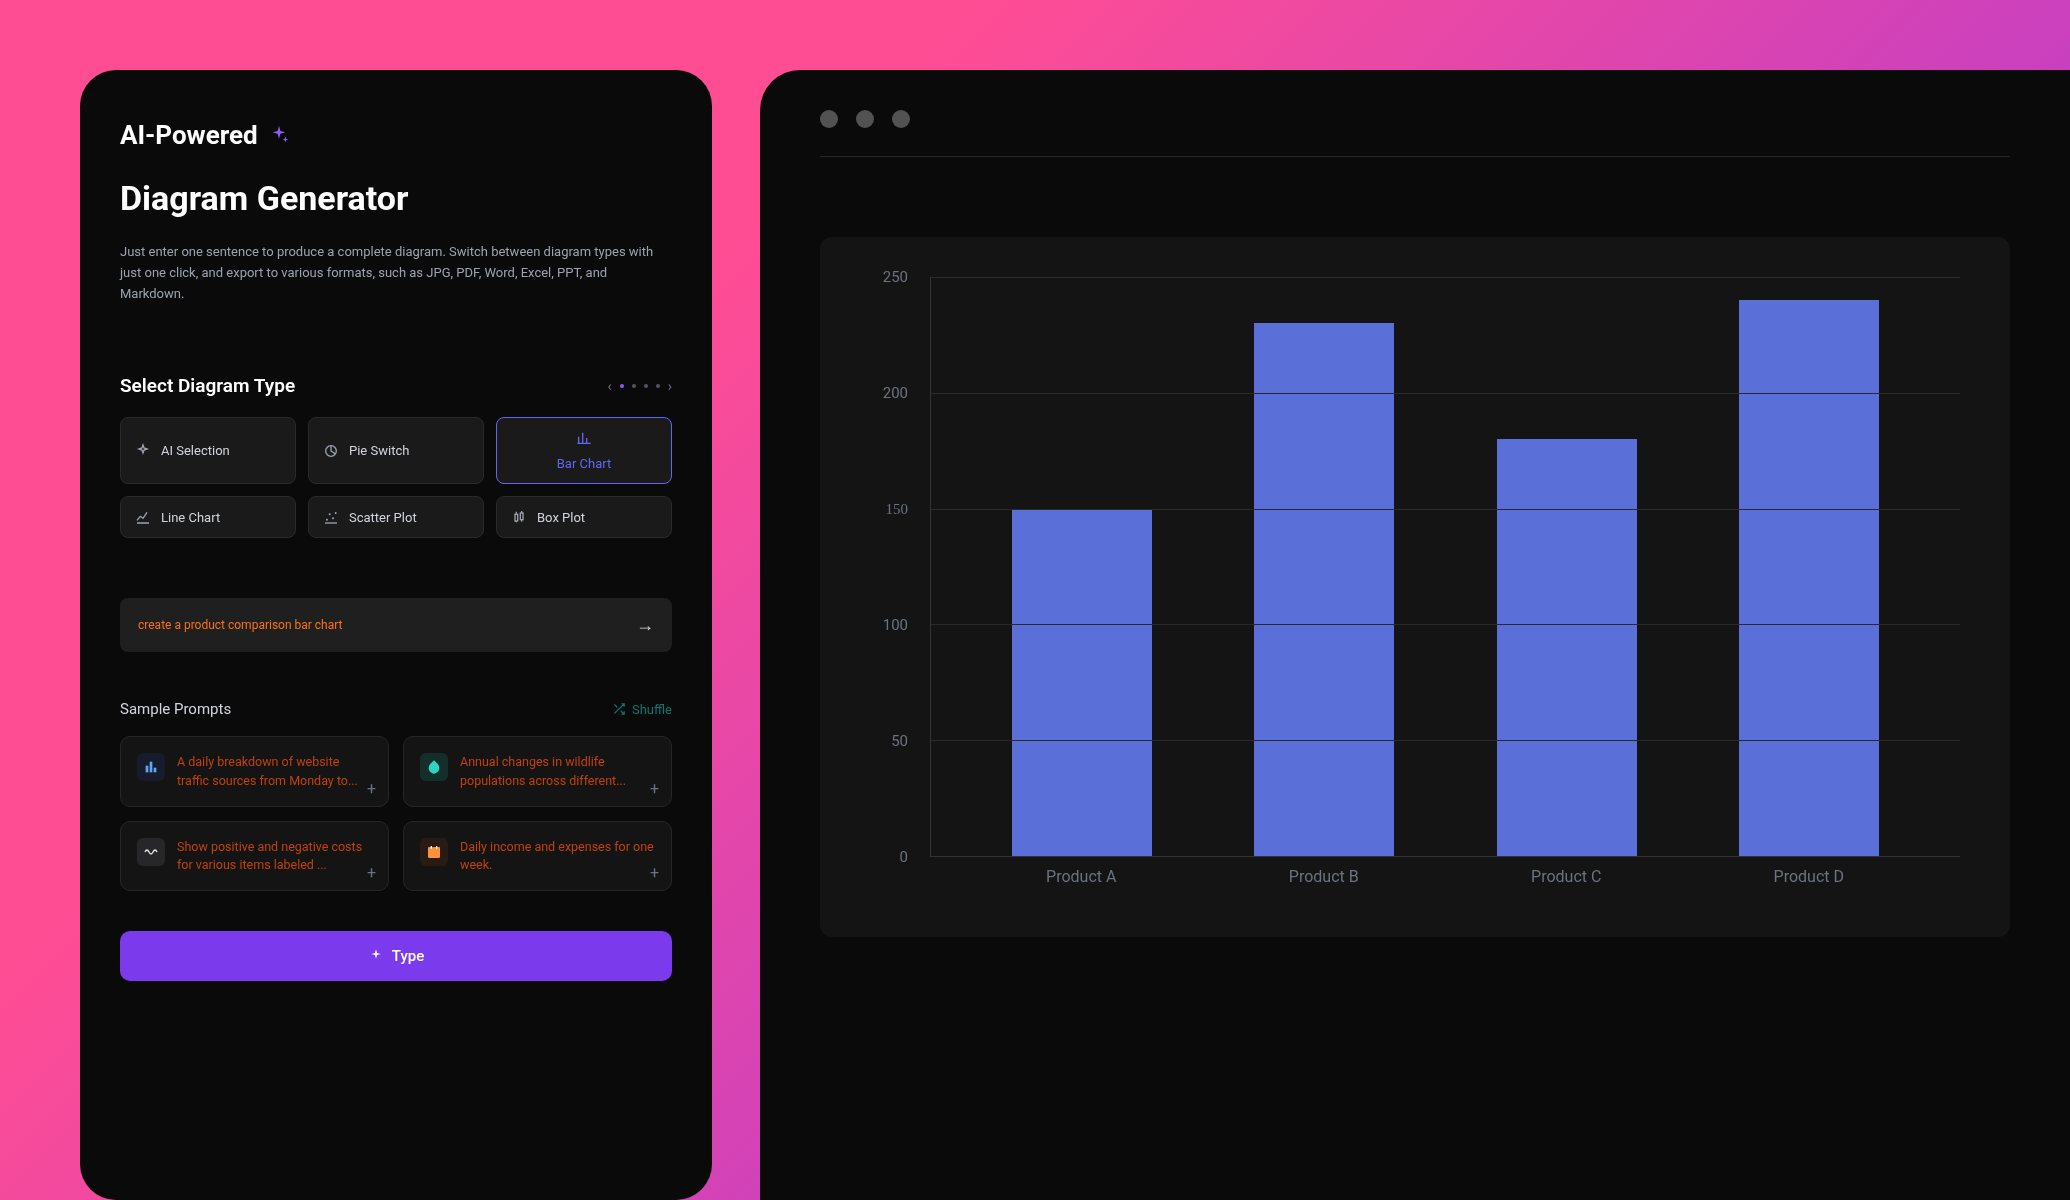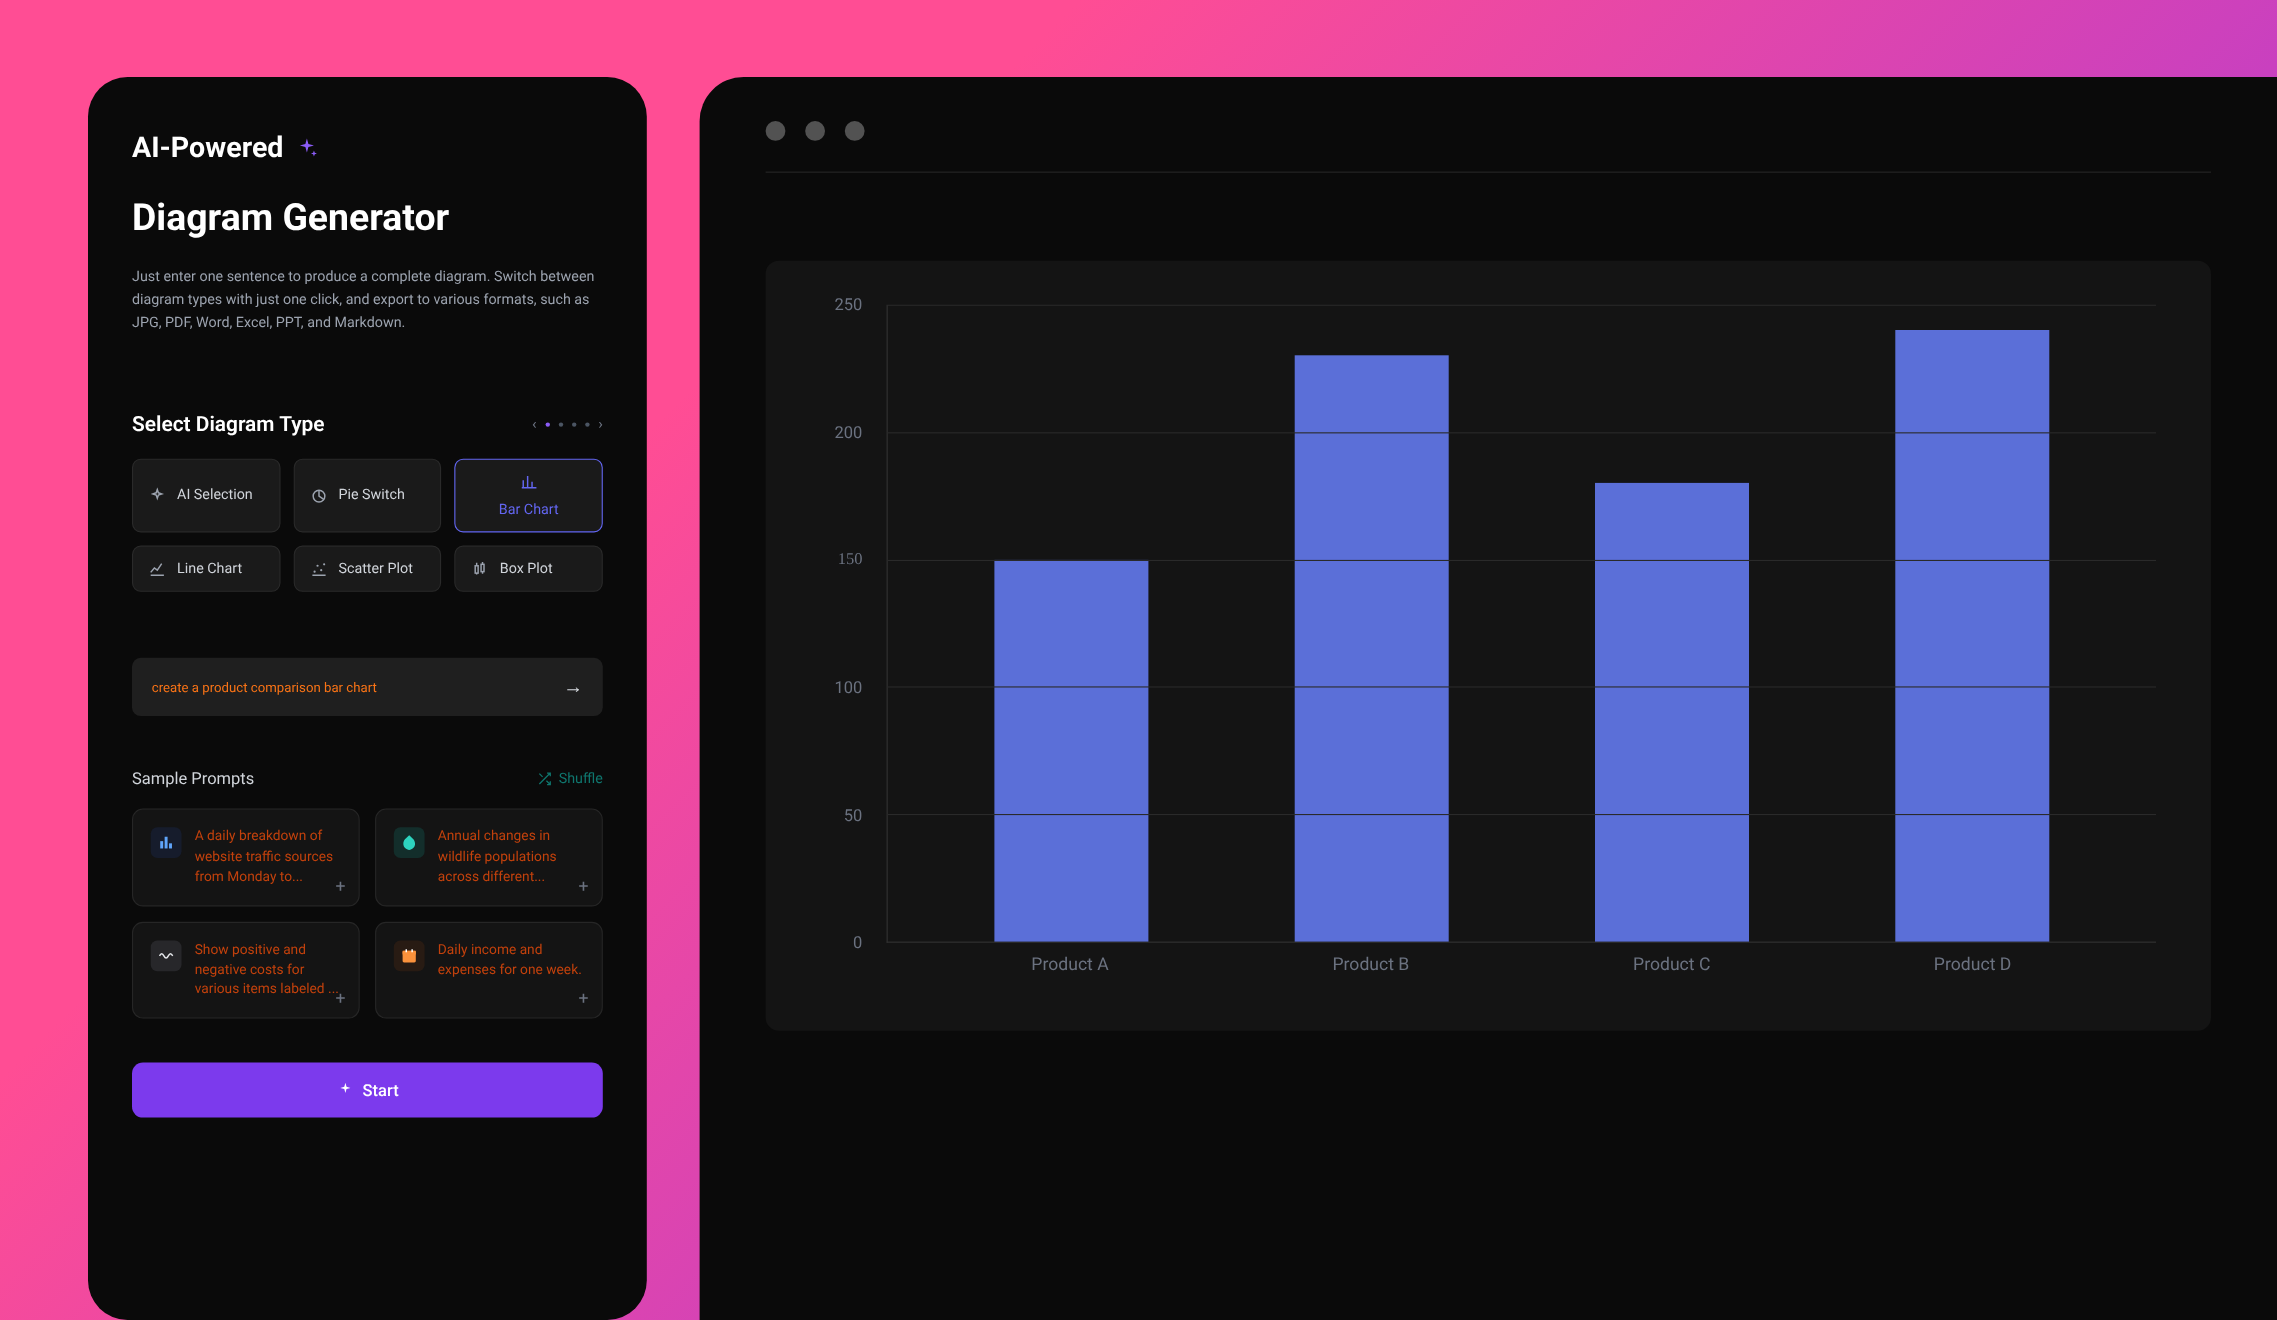--- a/index.html
+++ b/index.html
@@ -9,21 +9,21 @@
   width: 2070px;
   height: 1200px;
   overflow: hidden;
   padding: 70px 0 0 80px;
   display: flex;
   gap: 48px;
 }
 .panel-left {
   background: #0a0a0a;
   border-radius: 36px;
-  width: 508px;
+  width: 632px;
   padding: 50px 40px 40px 40px;
   color: #fff;
   display: flex;
   flex-direction: column;
 }
 .header-row { display: flex; align-items: center; gap: 10px; margin-bottom: 28px; }
 .ai-powered { font-size: 26px; font-weight: 700; }
 .sparkle { color: #8b5cf6; font-size: 24px; }
 .title { font-size: 34px; font-weight: 700; margin-bottom: 24px; }
 .desc { font-size: 13px; color: #9ca3af; line-height: 1.6; margin-bottom: 70px; }
@@ -272,21 +272,21 @@
       <span class="sample-plus">+</span>
     </div>
   </div>
 
   <div class="start-btn">
     <span>
         <svg width="16" height="16" viewBox="0 0 24 24" fill="currentColor">
           <path d="M12 2l1.5 5.5L19 9l-5.5 1.5L12 16l-1.5-5.5L5 9l5.5-1.5z"></path>
         </svg>
       </span>
-    <span>Start</span>
+    <span>Type</span>
   </div>
 </div>
 
 <div class="panel-right">
   <div class="window-dots">
     <div class="window-dot"></div>
     <div class="window-dot"></div>
     <div class="window-dot"></div>
   </div>
   <div class="divider"></div>

